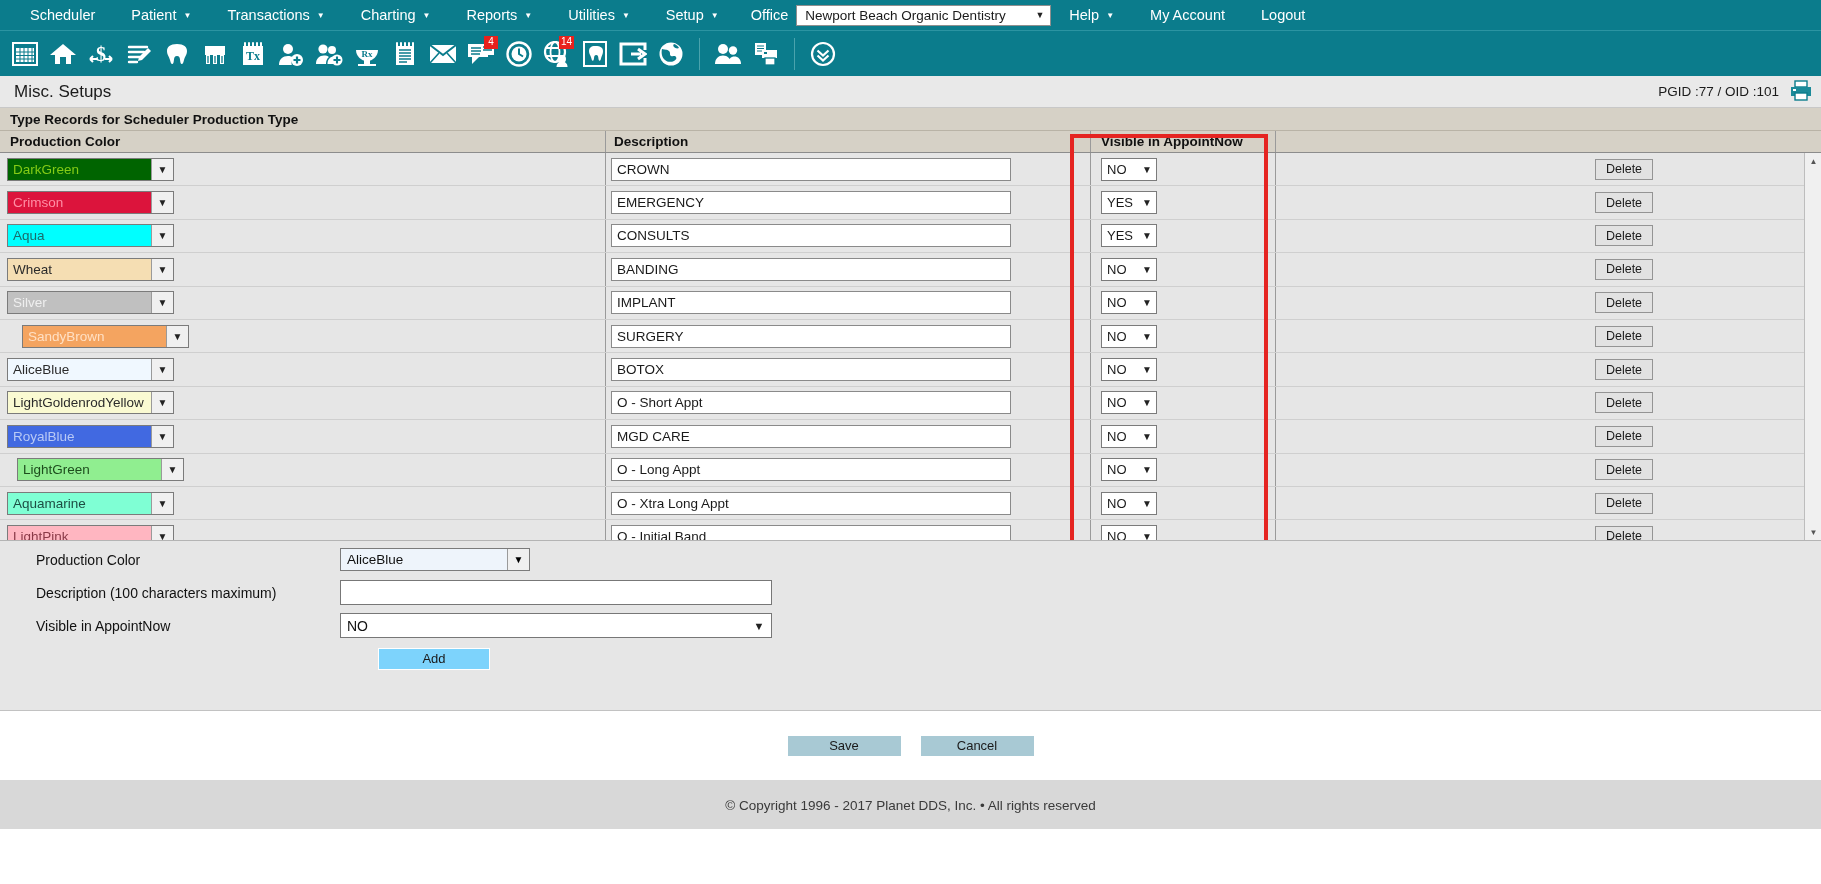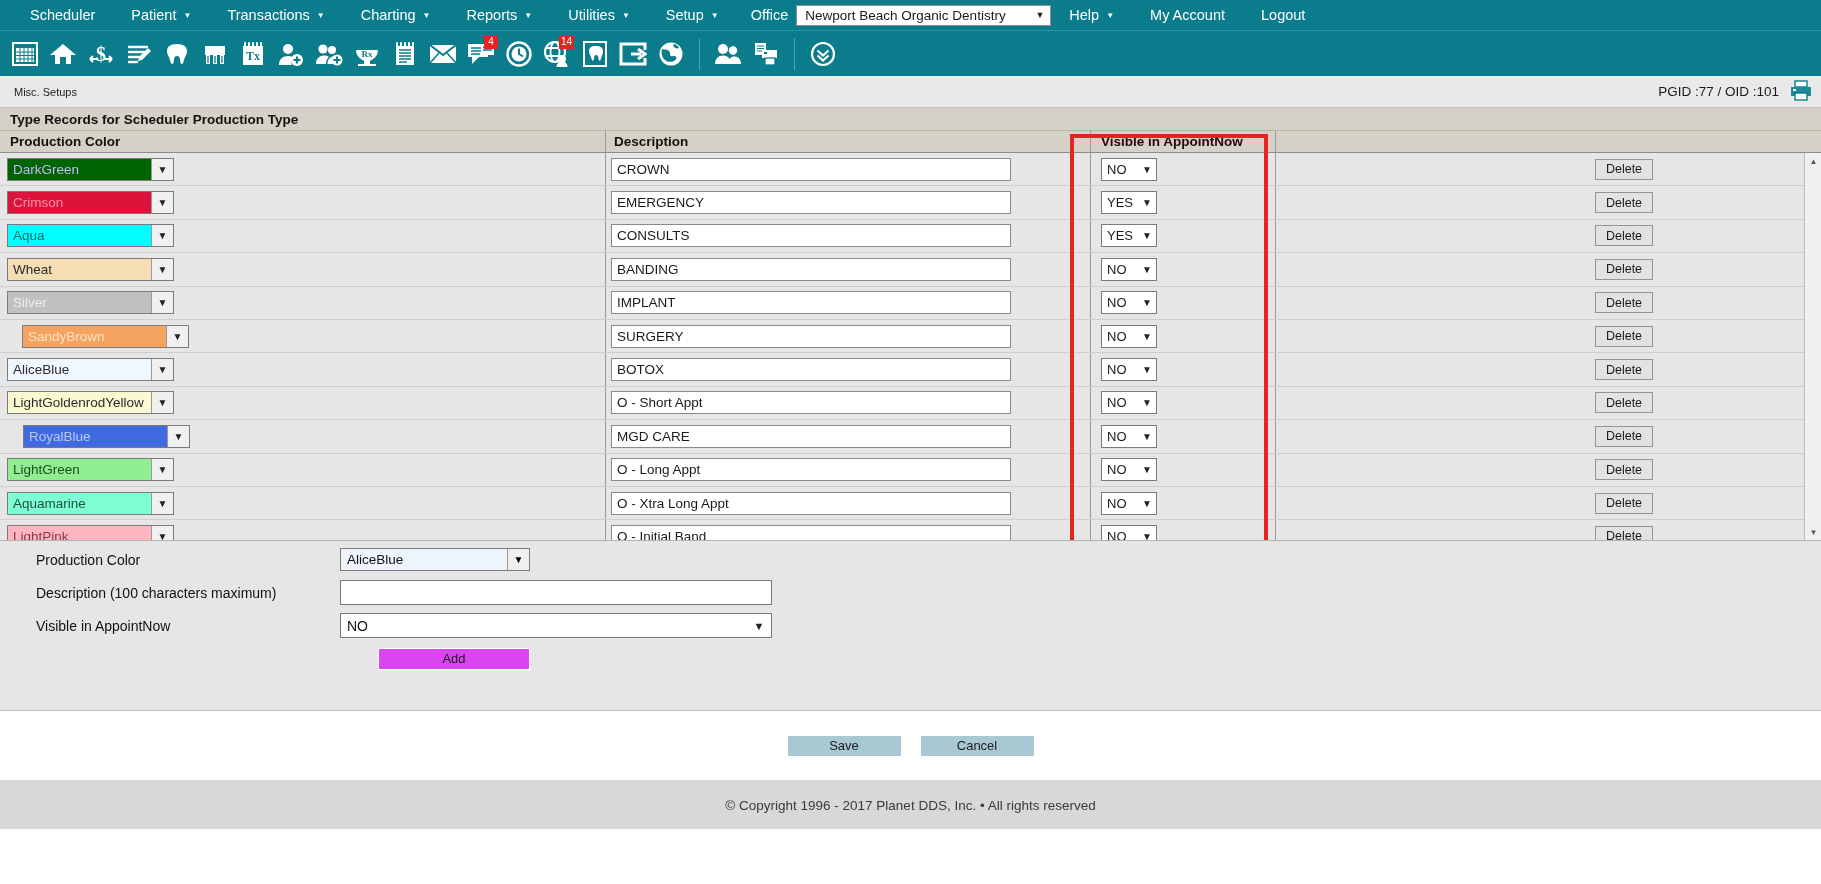--- a/index.html
+++ b/index.html
@@ -120,21 +120,21 @@
   
   .pageheader {
     height: 32px;
     background: #e9e9e9;
     border-bottom: 1px solid #c8c8c8;
     display: flex;
     align-items: center;
     justify-content: space-between;
     padding: 0 8px 0 14px;
   }
-  .pageheader .title { font-size: 11px; color: #1b1b1b; }
+  .pageheader .title { font-size: 17px; color: #1b1b1b; }
   .pgid-wrap { display: flex; align-items: center; gap: 10px; }
   .pgid { font-size: 13.5px; color: #1b1b1b; white-space: nowrap; }
 
   .subheader {
     height: 23px;
     background: #d6d1c6;
     display: flex;
     align-items: center;
     padding-left: 10px;
     font-size: 13.5px;
@@ -316,22 +316,22 @@
   }
   .fv-sel {
     display: flex; align-items: stretch;
     width: 432px; height: 25px;
     border: 1px solid #777; background: #fff; cursor: pointer;
   }
   .fv-sel .val { flex:1; display:flex; align-items:center; padding-left:6px; font-size:14px; color:#111; }
   .fv-sel .arw { width:24px; display:flex; align-items:center; justify-content:center; font-size:11px; color:#222; }
   .add-btn {
     margin-left: 368px;
-    width: 152px; height: 22px;
-    background: #d946ef;
+    width: 112px; height: 22px;
+    background: #7dd3fc;
     border: 1px solid #ffffff;
     font-size: 13px; color: #1a1a1a;
     display: flex; align-items: center; justify-content: center;
     cursor: pointer;
     font-family: "Liberation Sans", sans-serif;
   }
 
   
   .footer-actions {
     height: 70px;
@@ -622,21 +622,21 @@
     <div class="col-color">Production Color</div>
     <div class="col-desc">Description</div>
     <div class="col-vis">Visible in AppointNow</div>
     <div class="col-gap"></div>
     <div class="col-del"></div>
   </div>
   <div class="grid-body" id="grid-body">
       <div class="grid-row">
         <div class="cell col-color" style="padding-left: 0px;">
           <div class="color-sel">
-            <span class="val" style="background: rgb(0, 100, 0); color: #c4b5fd;">DarkGreen</span>
+            <span class="val" style="background: rgb(0, 100, 0); color: #84cc16;">DarkGreen</span>
             <span class="arw">▼</span>
           </div>
         </div>
         <div class="cell col-desc" style="padding-left: 0px;">
           <input class="desc-input" value="CROWN" style="">
         </div>
         <div class="cell col-vis" style="padding-left: 0px;">
           <div class="vis-sel">
             <span class="val">NO</span>
             <span class="arw">▼</span>
@@ -788,42 +788,42 @@
             <span class="val">NO</span>
             <span class="arw">▼</span>
           </div>
         </div>
         <div class="cell col-gap"></div>
         <div class="cell col-del">
           <div class="del-btn">Delete</div>
         </div>
       </div>
       <div class="grid-row">
-        <div class="cell col-color" style="padding-left: 16px;">
+        <div class="cell col-color" style="padding-left: 0px;">
           <div class="color-sel">
             <span class="val" style="background: rgb(65, 105, 225); color: rgb(185, 201, 245);">RoyalBlue</span>
             <span class="arw">▼</span>
           </div>
         </div>
         <div class="cell col-desc" style="padding-left: 0px;">
           <input class="desc-input" value="MGD CARE" style="">
         </div>
         <div class="cell col-vis" style="padding-left: 0px;">
           <div class="vis-sel">
             <span class="val">NO</span>
             <span class="arw">▼</span>
           </div>
         </div>
         <div class="cell col-gap"></div>
         <div class="cell col-del">
           <div class="del-btn">Delete</div>
         </div>
       </div>
       <div class="grid-row">
-        <div class="cell col-color" style="padding-left: 0px;">
+        <div class="cell col-color" style="padding-left: 10px;">
           <div class="color-sel">
             <span class="val" style="background: rgb(144, 238, 144); color: rgb(29, 77, 29);">LightGreen</span>
             <span class="arw">▼</span>
           </div>
         </div>
         <div class="cell col-desc" style="padding-left: 0px;">
           <input class="desc-input" value="O - Long Appt" style="">
         </div>
         <div class="cell col-vis" style="padding-left: 0px;">
           <div class="vis-sel">

